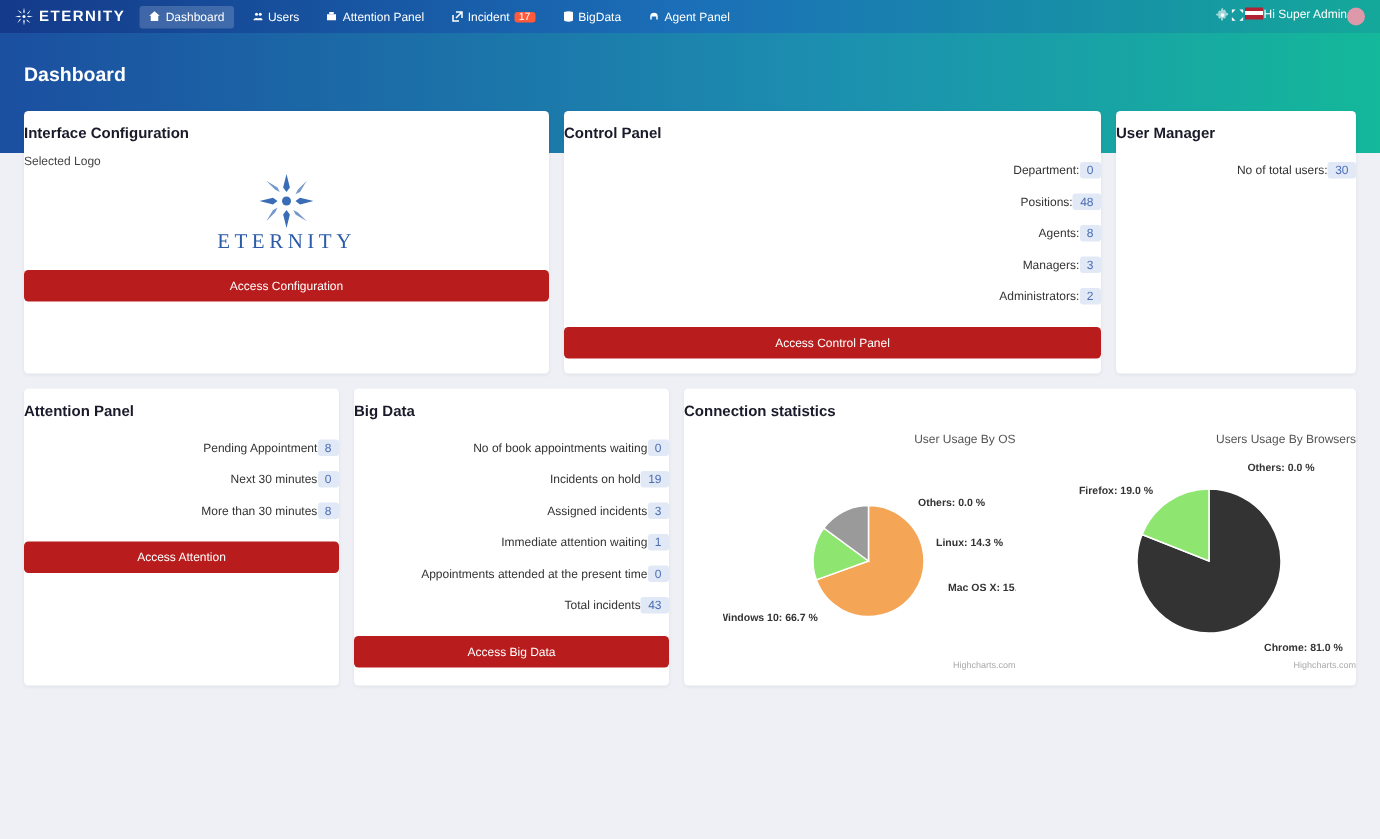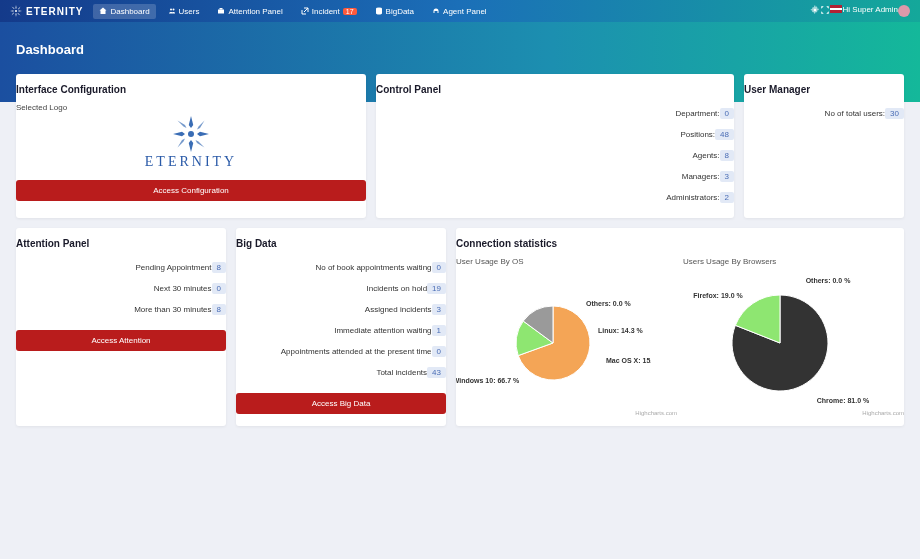--- a/index.html
+++ b/index.html
@@ -30,21 +30,21 @@
 .logo-block { flex: 1; display: flex; flex-direction: column; align-items: center; }
 .logo-img { display: flex; flex-direction: column; align-items: center; color: #2a5aa8; }
 .logo-img .txt { font-family: Georgia, serif; letter-spacing: 3px; font-size: 14px; margin-top: 2px; }
 .color-block { flex: 0 0 120px; }
 .swatch { width: 30px; height: 12px; background: #5084d7; display: inline-block; vertical-align: middle; margin-right: 6px; }
 .hexv { font-size: 8px; color: #444; }
 .btn-primary { background: #b91c1c; color: #fff; text-align: center; padding: 6px; border-radius: 3px; font-size: 8px; margin-top: 10px; cursor: pointer; }
 .kv { display: flex; justify-content: flex-end; align-items: center; font-size: 8px; color: #333; padding: 5px 0; }
 .kv .v { background: #e2e9f6; color: #4a6db5; padding: 1px 5px; border-radius: 2px; font-size: 8px; min-width: 14px; text-align: center; }
 .charts { display: flex; gap: 6px; margin-top: 4px; }
-.chart { flex: 1; display: flex; flex-direction: column; align-items: flex-start; }
+.chart { flex: 1; display: flex; flex-direction: column; align-items: flex-end; }
 .chart-title { font-size: 8px; color: #555; margin-bottom: 2px; }
 .credit { text-align: right; font-size: 6px; color: #aaa; margin-top: 2px; }
 .flag { width: 12px; height: 8px; background: linear-gradient(to bottom, #b22234 33%, #fff 33%, #fff 66%, #b22234 66%); position: relative; display: inline-block; }
 .avatar { width: 12px; height: 12px; border-radius: 50%; background: #d9a; display: inline-block; }
 </style>
 </head>
 <body>
 
 <div class="header">
   <div class="logo-area">
@@ -159,20 +159,21 @@
           </div>
           <div class="kv">
             <span>Managers:</span>
             <span class="v">3</span>
           </div>
           <div class="kv">
             <span>Administrators:</span>
             <span class="v">2</span>
           </div>
         </div>
+      <div class="btn-primary">Access Control Panel</div>
     </div>
 
     <div class="card c-user">
       <h3>User Manager</h3>
       <div class="kv">
         <span>No of total users:</span>
         <span class="v">30</span>
       </div>
     </div>
   </div>

